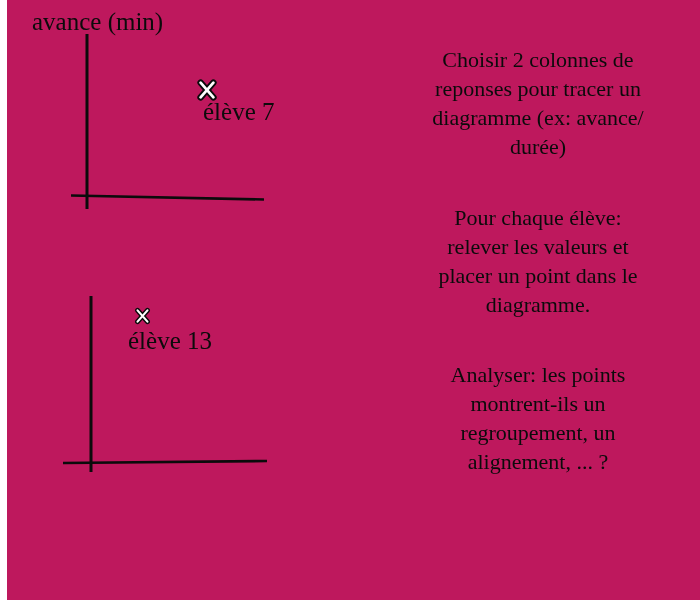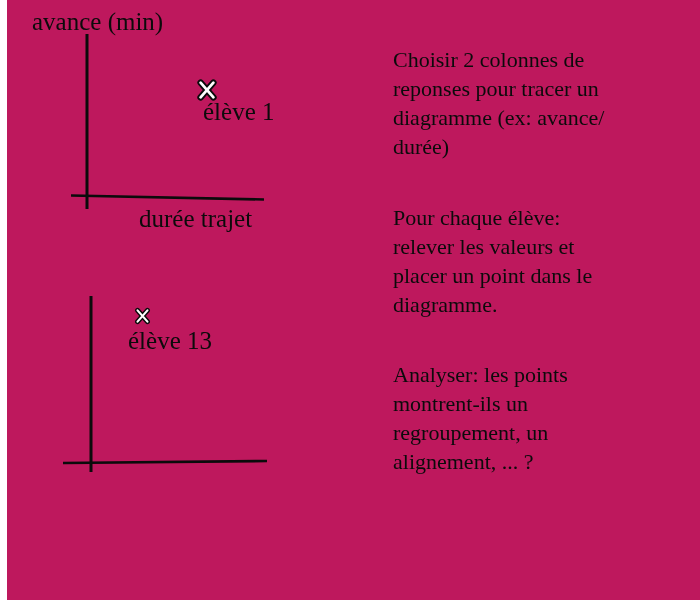--- a/index.html
+++ b/index.html
@@ -30,20 +30,21 @@
     position: absolute;
   }
   .note {
     position: absolute;
     left: 386px;
     width: 290px;
     font-size: 22px;
     line-height: 29px;
     white-space: pre-line;
     color: #0b0b0b;
+    text-align: center;
   }
   .note-1 { top: 45px; }
   .note-2 { top: 203px; }
   .note-3 { top: 360px; }
 
   .y-label-1 { left: 25px;  top: 7px;   }
   .x-label-1 { left: 132px; top: 204px; }
   .pt-label-1{ left: 196px; top: 97px;  }
 
   .y-label-2 { left: 48px;  top: 262px; }
@@ -67,23 +68,22 @@
     <line x1="56" y1="463" x2="260" y2="461" stroke="#0b0b0b" stroke-width="2.6"></line>
   </svg>
 
   <div class="diagram-label y-label-1">avance (min)</div>
 
   <svg class="marker marker-1" viewBox="0 0 24 24" xmlns="http://www.w3.org/2000/svg">
     <path d="M5 4 L19 20 M19 4 L5 20" stroke="#0b0b0b" stroke-width="7" fill="none" stroke-linecap="round"></path>
     <path d="M5 4 L19 20 M19 4 L5 20" stroke="#ffffff" stroke-width="3" fill="none" stroke-linecap="round"></path>
   </svg>
 
-  <div class="diagram-label pt-label-1">élève 1</div>
+  <div class="diagram-label pt-label-1">élève 7</div>
 
-  <div class="diagram-label x-label-1">durée trajet</div>
 
 
   <svg class="marker marker-2" viewBox="0 0 24 24" xmlns="http://www.w3.org/2000/svg">
     <path d="M5 4 L19 20 M19 4 L5 20" stroke="#0b0b0b" stroke-width="7" fill="none" stroke-linecap="round"></path>
     <path d="M5 4 L19 20 M19 4 L5 20" stroke="#ffffff" stroke-width="3" fill="none" stroke-linecap="round"></path>
   </svg>
 
   <div class="diagram-label pt-label-2">élève 13</div>
 
 

